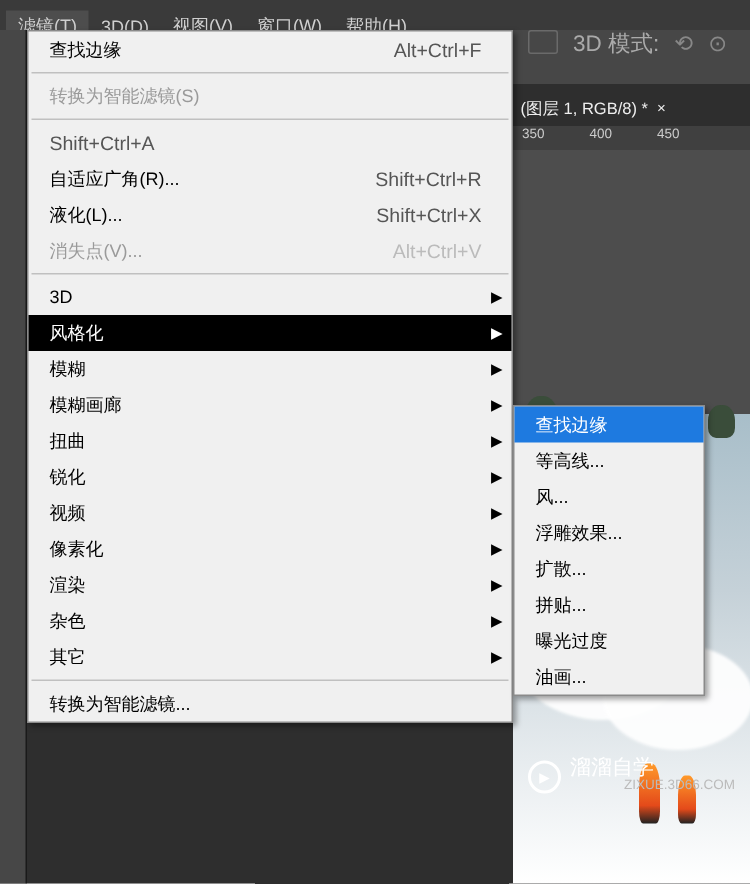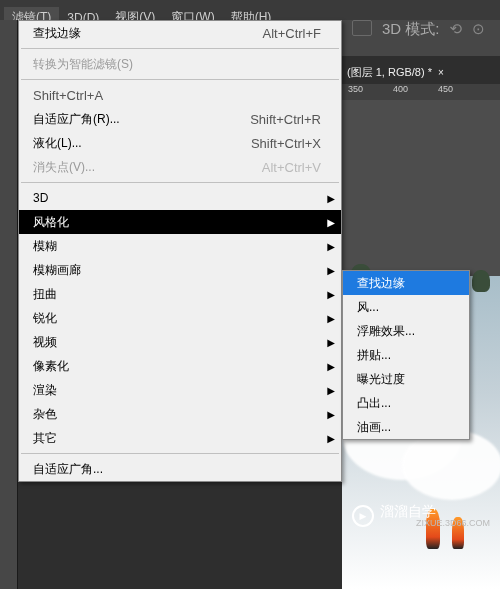--- a/index.html
+++ b/index.html
@@ -170,21 +170,21 @@
       width: 14px;
       height: 40px;
       background: linear-gradient(180deg, #ff9a2a 0%, #e44a1a 70%, #222 100%);
       border-radius: 40% 40% 20% 20%;
     }
     .watermark {
       position: absolute;
       bottom: 60px;
       right: 10px;
       display: flex;
-      align-items: center;
+      align-items: flex-end;
       gap: 6px;
       color: #fff;
       font-size: 14px;
       z-index: 5;
       font-weight: 500;
     }
     .wm-icon {
       width: 22px;
       height: 22px;
       border: 2px solid #fff;
@@ -319,38 +319,41 @@
     <div class="menu-item">
       <span>杂色</span>
       <span class="arrow">▶</span>
     </div>
     <div class="menu-item">
       <span>其它</span>
       <span class="arrow">▶</span>
     </div>
     <div class="separator"></div>
     <div class="menu-item">
-      <span>自适应广角...</span>
+      <span>转换为智能滤镜...</span>
     </div>
   </div>
 <div class="submenu" id="sub-menu">
     <div class="sub-item highlighted">
       <span>查找边缘</span>
     </div>
     <div class="sub-item">
+      <span>等高线...</span>
+    </div>
+    <div class="sub-item">
       <span>风...</span>
     </div>
     <div class="sub-item">
       <span>浮雕效果...</span>
     </div>
     <div class="sub-item">
+      <span>扩散...</span>
+    </div>
+    <div class="sub-item">
       <span>拼贴...</span>
     </div>
     <div class="sub-item">
       <span>曝光过度</span>
     </div>
     <div class="sub-item">
-      <span>凸出...</span>
-    </div>
-    <div class="sub-item">
       <span>油画...</span>
     </div>
   </div>
 
 </body></html>

